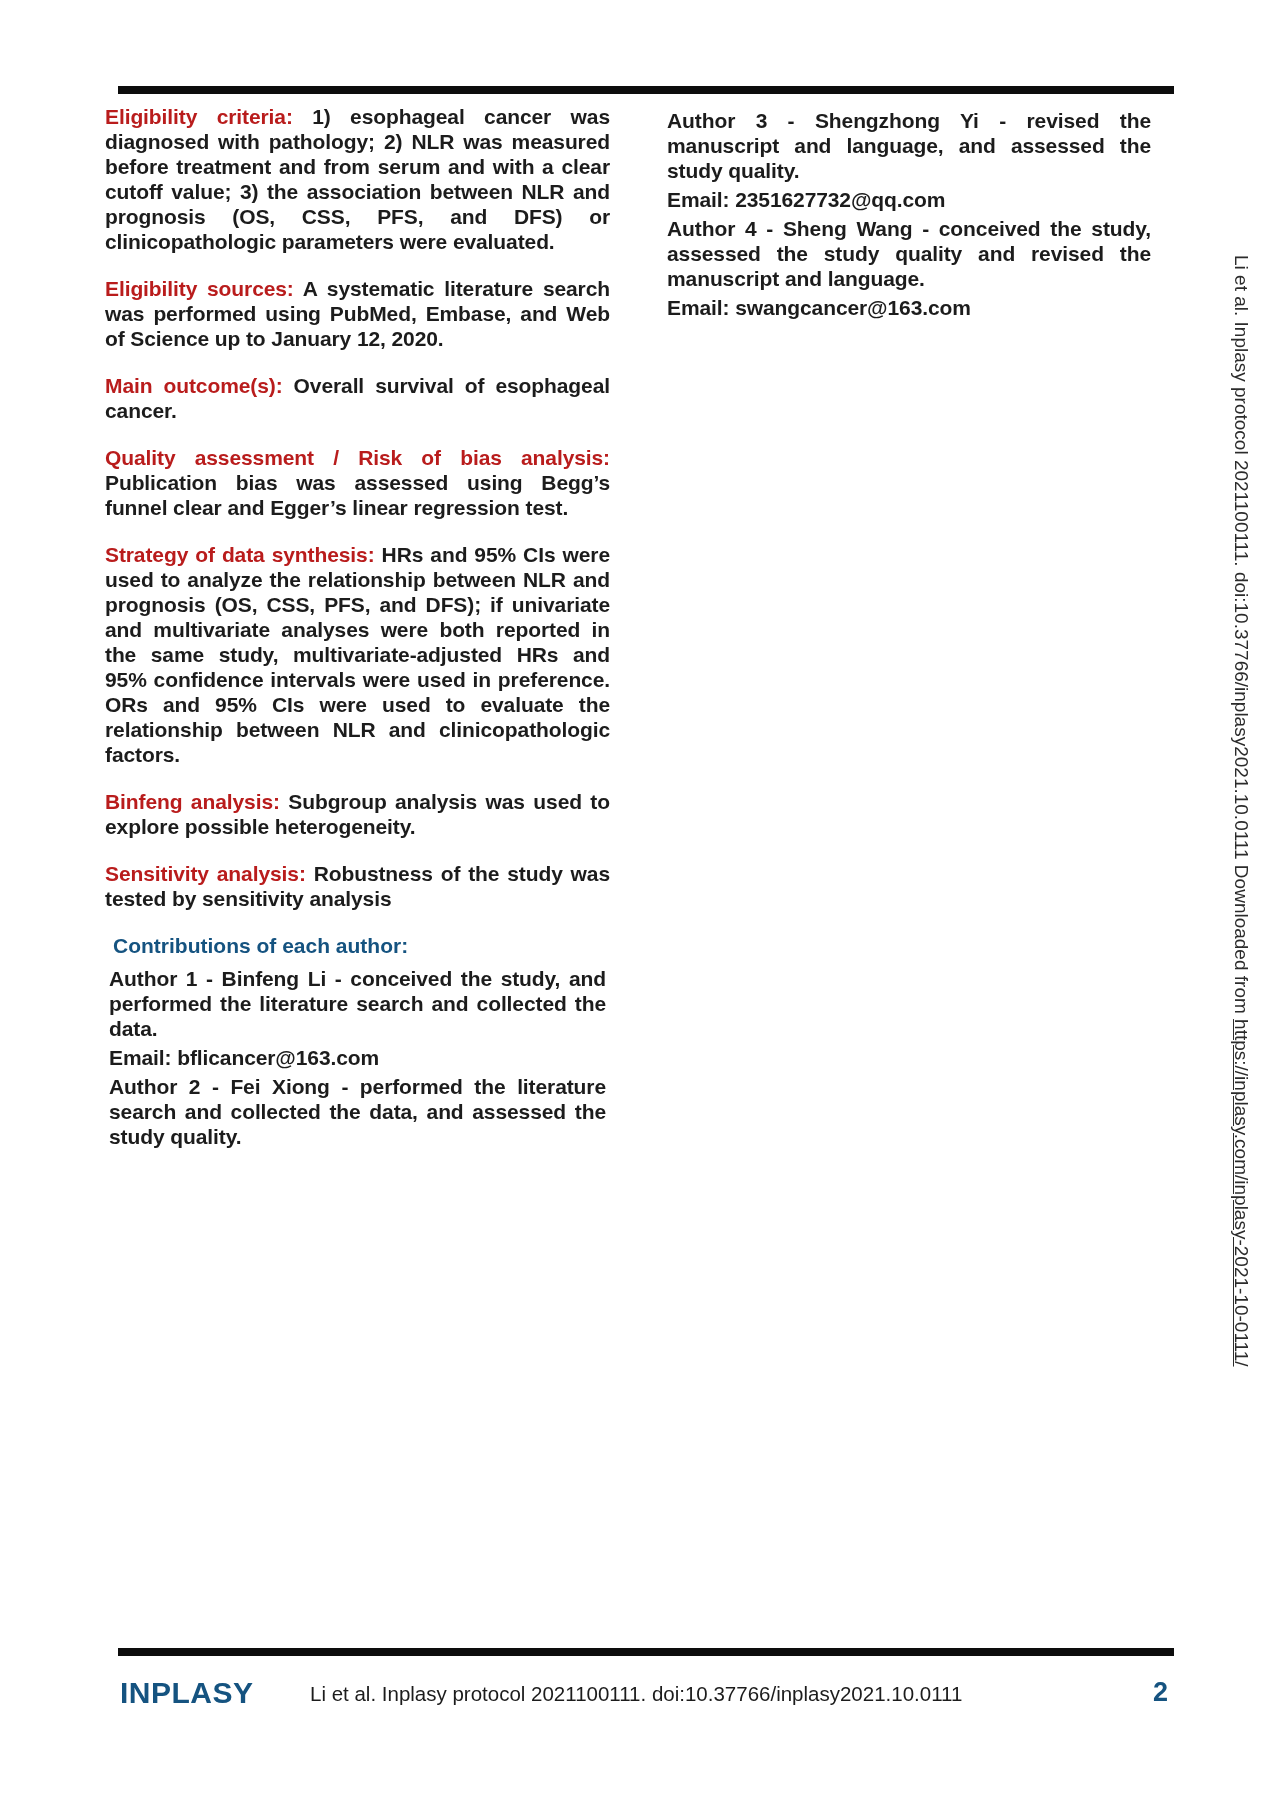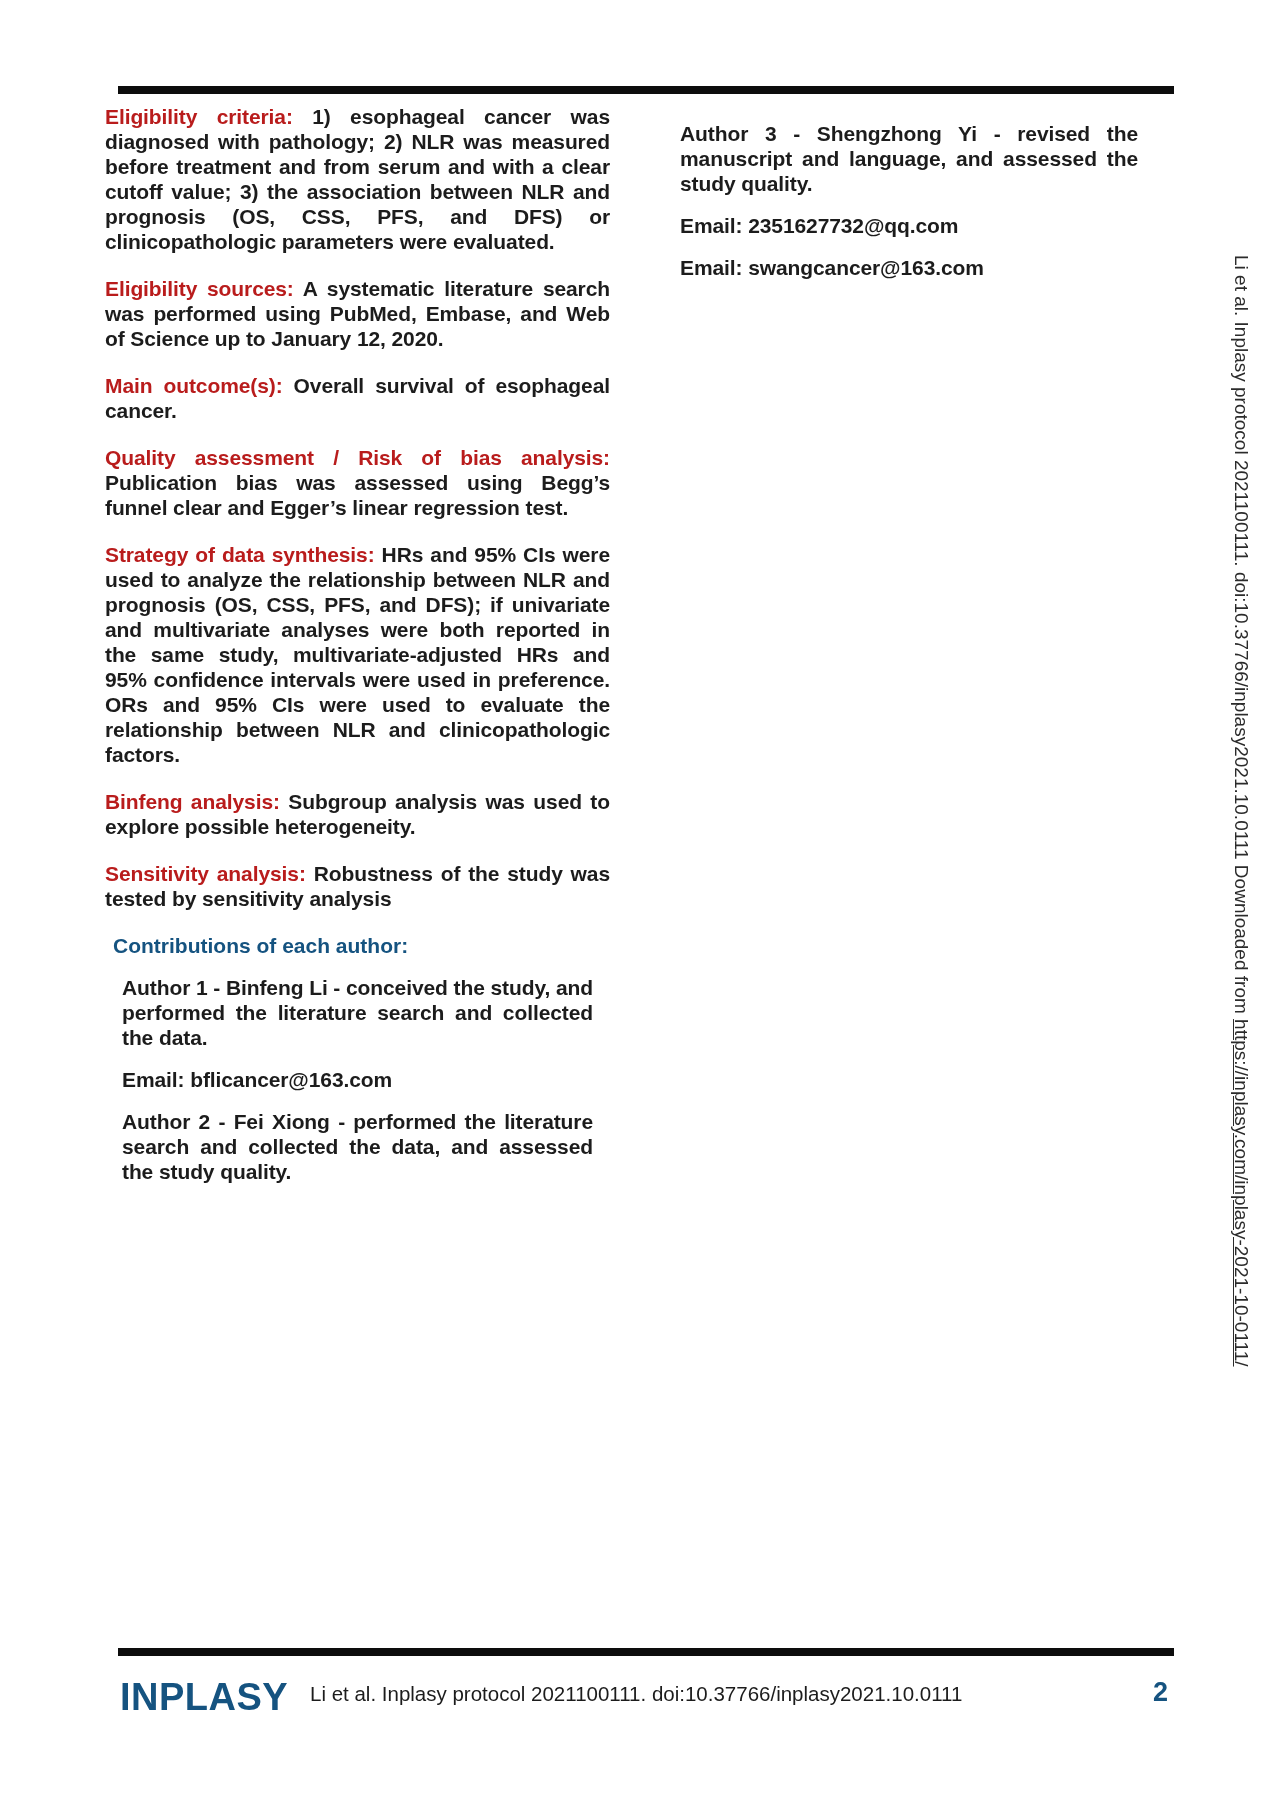--- a/index.html
+++ b/index.html
@@ -34,21 +34,21 @@
 
   .sec, .entry {
     font-size: 21px;
     font-weight: 700;
     line-height: 25px;
     letter-spacing: -0.1px;
     color: #1c1c1c;
     text-align: justify;
     margin: 0 0 22px 0;
   }
-  .entry { margin: 17px; }
+  .entry { margin: 4px; }
   .sec-title { color: #b91c1c; }
   .block-title {
     font-size: 21px;
     font-weight: 700;
     line-height: 25px;
     color: #155380;
     margin: 8px;
     text-align: left;
   }
 
@@ -63,21 +63,21 @@
     font-weight: 400;
     color: #2b2b2b;
     letter-spacing: 0;
   }
   .sidebar-link { text-decoration: underline; }
 
   .footer-logo {
     position: absolute;
     left: 120px;
     top: 1676px;
-    font-size: 38px;
+    font-size: 30px;
     font-weight: 700;
     letter-spacing: 0.5px;
     color: #155380;
   }
   .footer-citation {
     position: absolute;
     left: 310px;
     top: 1682px;
     font-size: 20.5px;
     font-weight: 400;
@@ -133,20 +133,21 @@
 
       <p class="block-title">Contributions of each author:</p>
       <p class="entry">Author 1 - Binfeng Li - conceived the study, and performed the literature search and collected the data.</p>
       <p class="entry">Email: bflicancer@163.com</p>
       <p class="entry">Author 2 - Fei Xiong - performed the literature search and collected the data, and assessed the study quality.</p>
     </div>
 
     <div class="col-right">
       <p class="entry">Author 3 - Shengzhong Yi - revised the manuscript and language, and assessed the study quality.</p>
       <p class="entry">Email: 2351627732@qq.com</p>
+      <p class="entry">Author 4 - Sheng Wang - conceived the study, assessed the study quality and revised the manuscript and language.</p>
       <p class="entry">Email: swangcancer@163.com</p>
     </div>
 
   </div>
 
   <div class="sidebar">
     <span>Li et al. Inplasy protocol 2021100111. doi:10.37766/inplasy2021.10.0111 Downloaded from</span>
     <span class="sidebar-link">https://inplasy.com/inplasy-2021-10-0111/</span>
   </div>
 

